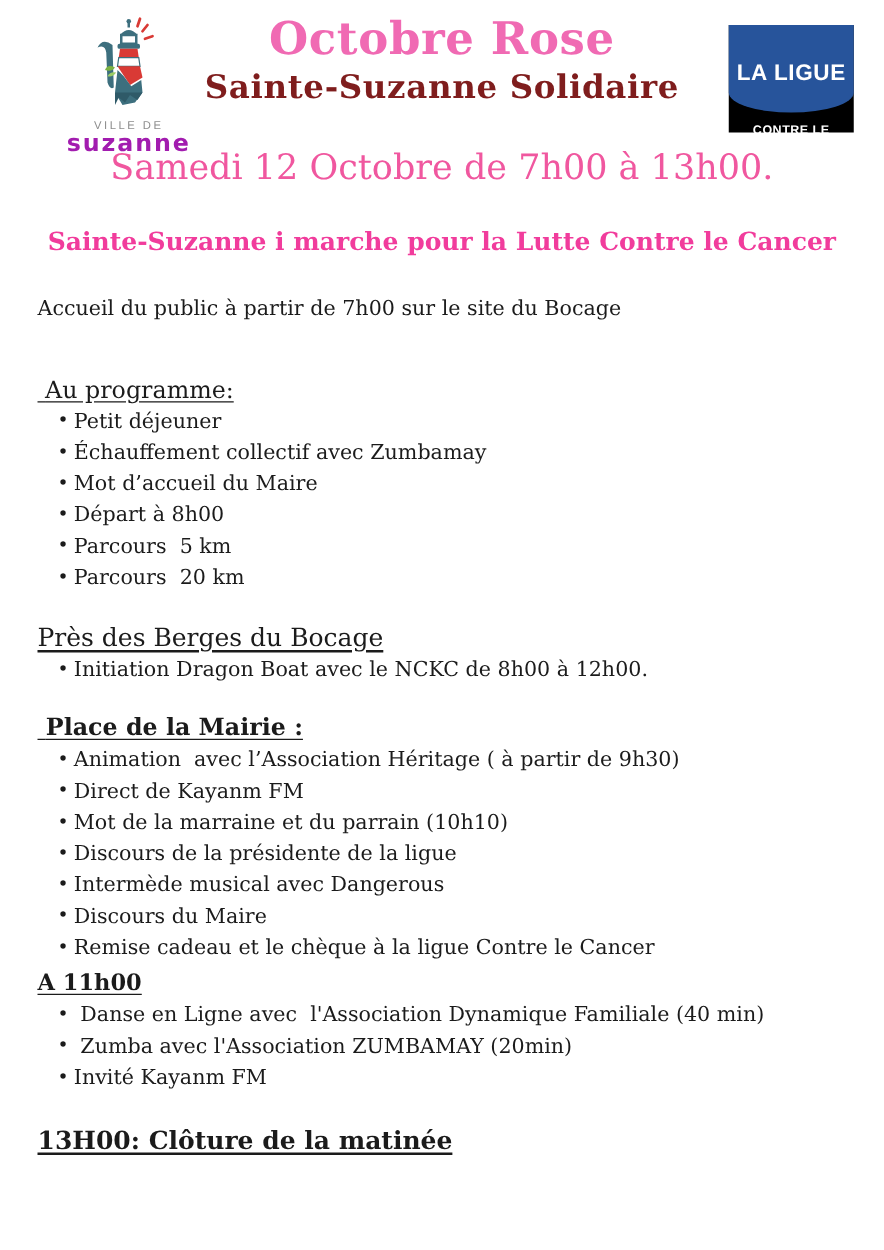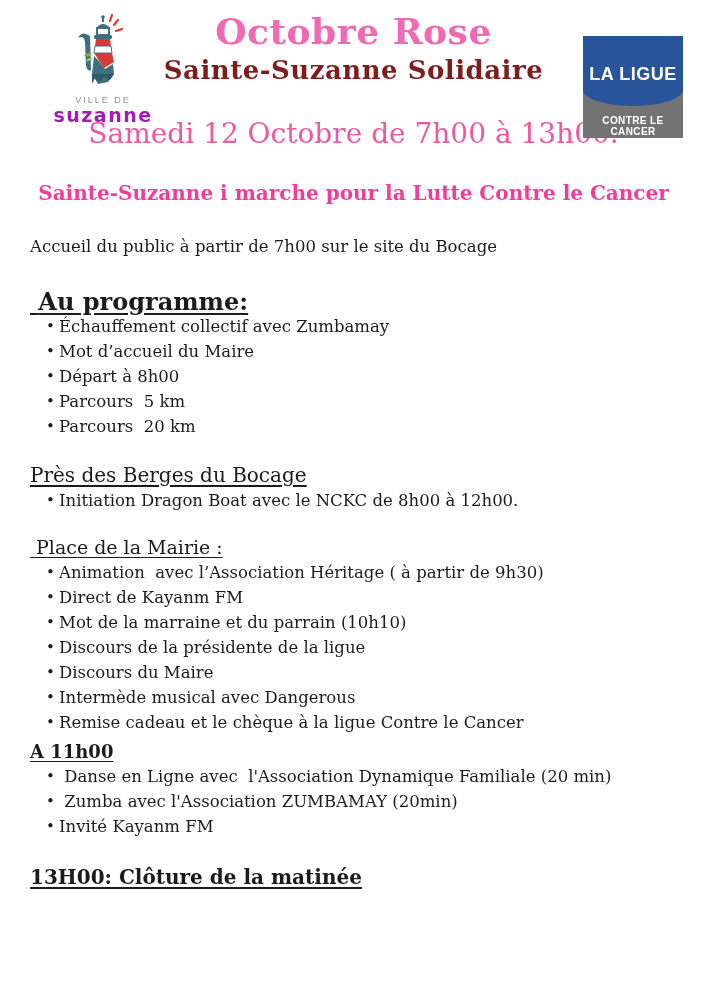--- a/index.html
+++ b/index.html
@@ -58,23 +58,23 @@
     color: #8fb9d1; letter-spacing: 1px;
   }
   .city-logo .name-bottom {
     font-family: "DejaVu Sans", sans-serif;
     font-weight: bold; font-size: 19px; line-height: 20px;
     color: #a21caf; letter-spacing: 1.5px;
   }
 
   
   .ligue-logo {
-    position: absolute; right: 24px; top: 36px;
-    width: 100px; height: 102px;
-    background: #737373;
+    position: absolute; right: 24px; top: 20px;
+    width: 100px; height: 86px;
+    background: #000000;
   }
   .ligue-blue {
     height: 70px; background: #27549b;
     border-bottom-left-radius: 50% 16px;
     border-bottom-right-radius: 50% 16px;
     display: flex; align-items: center; justify-content: center;
   }
   .ligue-top-text {
     font-family: "Liberation Sans", sans-serif;
     font-weight: bold; font-size: 18px;
@@ -88,23 +88,23 @@
     text-align: center; margin-top: 9px;
   }
 
   
   .content { padding: 0 30px; font-size: 16.5px; }
   .intro { margin-top: 28px; line-height: 26px; }
   .sec-heading {
     text-decoration: underline;
     text-underline-offset: 3px;
   }
-  .h-program { margin-top: 30px; font-size: 24px; line-height: 24px; font-weight: bold; }
+  .h-program { margin-top: 40px; font-size: 19px; line-height: 24px; font-weight: normal; }
   .h-berges  { margin-top: 24px; font-size: 20px; line-height: 25px; font-weight: normal; }
-  .h-mairie  { margin-top: 22px; font-size: 19px; line-height: 25px; font-weight: normal; }
+  .h-mairie  { margin-top: 22px; font-size: 19px; line-height: 25px; font-weight: bold; }
   .h-onze    { margin-top: 4px;  font-size: 18px; line-height: 25px; font-weight: bold; }
   .closing   { margin-top: 26px; font-size: 20px; line-height: 25px; font-weight: bold;
                text-decoration: underline; text-underline-offset: 3px; }
 
   ul.blist { list-style: none; margin: 0; padding: 0 0 0 16px; }
   ul.blist li {
     position: relative; padding-left: 13px;
     line-height: 25px;
   }
   ul.blist li::before {
@@ -168,45 +168,46 @@
   <div class="date-line">Samedi 12 Octobre de 7h00 à 13h00.</div>
   <div class="tagline">Sainte-Suzanne i marche pour la Lutte Contre le Cancer</div>
 </div>
 
 <div class="content">
 
   <div class="intro pre">Accueil du public à partir de 7h00 sur le site du Bocage</div>
 
   <div class="sec-heading h-program pre"> Au programme:</div>
   <ul class="blist mt24">
+    <li><span class="pre">Petit déjeuner</span></li>
     <li><span class="pre">Échauffement collectif avec Zumbamay</span></li>
     <li><span class="pre">Mot d’accueil du Maire</span></li>
     <li><span class="pre">Départ à 8h00</span></li>
     <li><span class="pre">Parcours  5 km</span></li>
     <li><span class="pre">Parcours  20 km</span></li>
   </ul>
 
   <div class="sec-heading h-berges pre">Près des Berges du Bocage</div>
   <ul class="blist mt2">
     <li><span class="pre">Initiation Dragon Boat avec le NCKC de 8h00 à 12h00.</span></li>
   </ul>
 
   <div class="sec-heading h-mairie pre"> Place de la Mairie :</div>
   <ul class="blist mt24">
     <li><span class="pre">Animation  avec l’Association Héritage ( à partir de 9h30)</span></li>
     <li><span class="pre">Direct de Kayanm FM</span></li>
     <li><span class="pre">Mot de la marraine et du parrain (10h10)</span></li>
     <li><span class="pre">Discours de la présidente de la ligue</span></li>
+    <li><span class="pre">Intermède musical avec Dangerous</span></li>
     <li><span class="pre">Discours du Maire</span></li>
-    <li><span class="pre">Intermède musical avec Dangerous</span></li>
     <li><span class="pre">Remise cadeau et le chèque à la ligue Contre le Cancer</span></li>
   </ul>
 
   <div class="sec-heading h-onze pre">A 11h00</div>
   <ul class="blist">
-    <li><span class="pre"> Danse en Ligne avec  l'Association Dynamique Familiale (20 min)</span></li>
+    <li><span class="pre"> Danse en Ligne avec  l'Association Dynamique Familiale (40 min)</span></li>
     <li><span class="pre"> Zumba avec l'Association ZUMBAMAY (20min)</span></li>
     <li><span class="pre">Invité Kayanm FM</span></li>
   </ul>
 
   <div class="closing pre">13H00: Clôture de la matinée</div>
 
 </div>
 
 </body></html>

